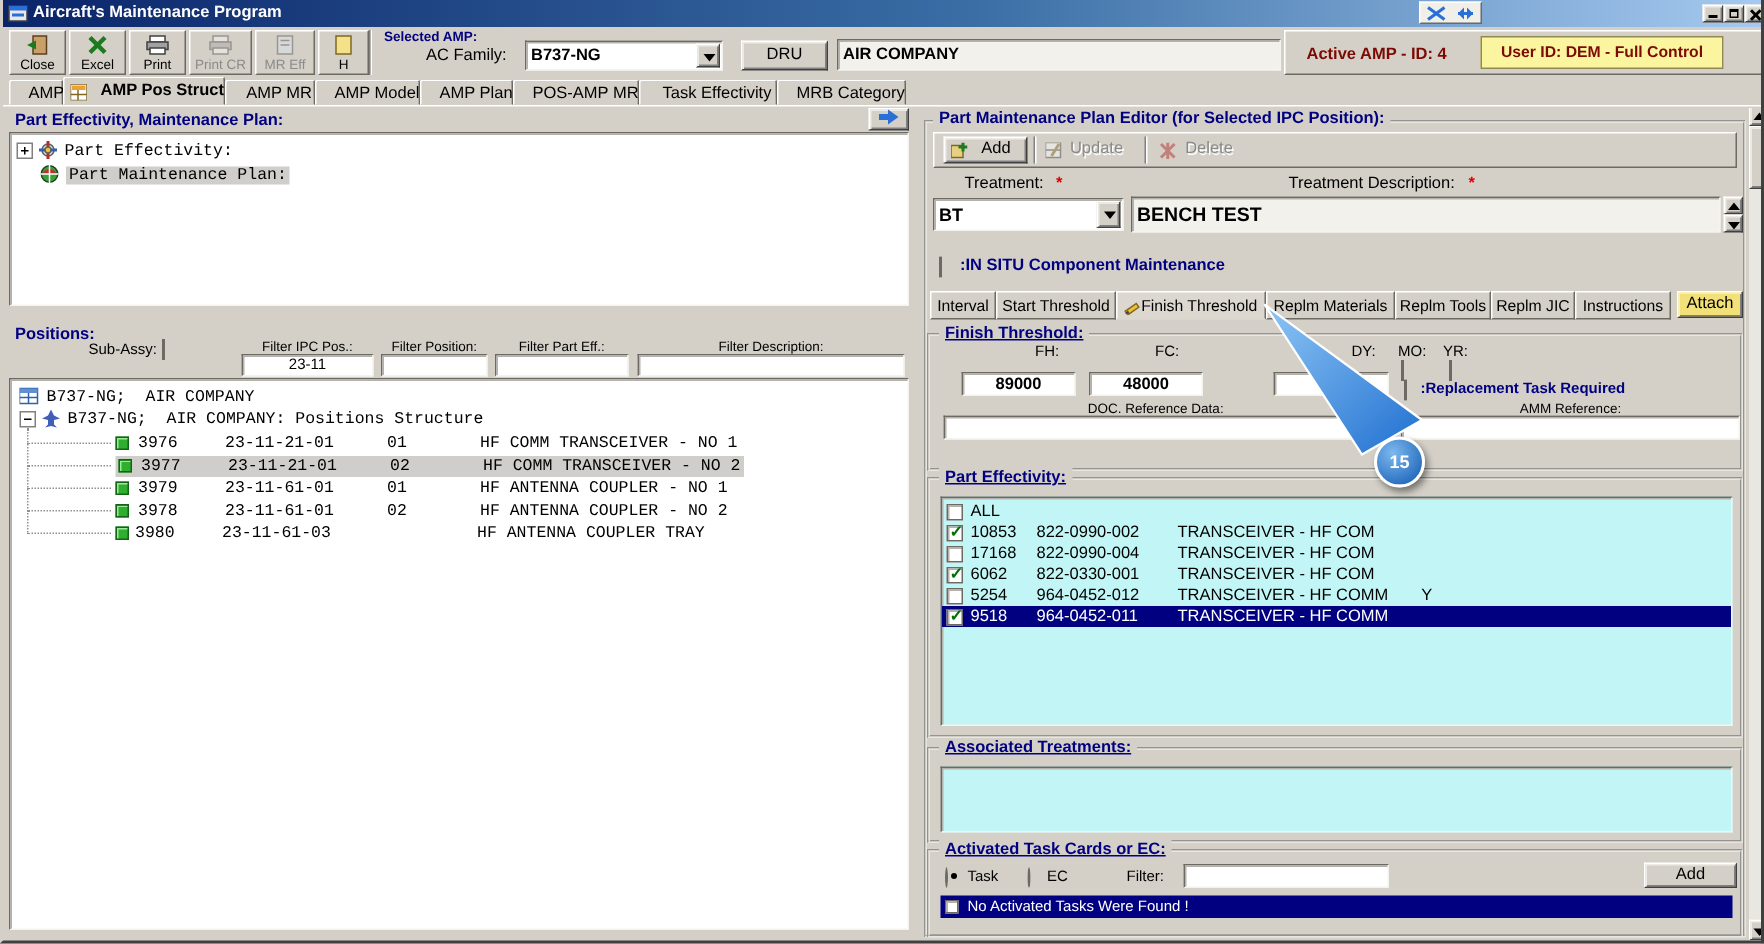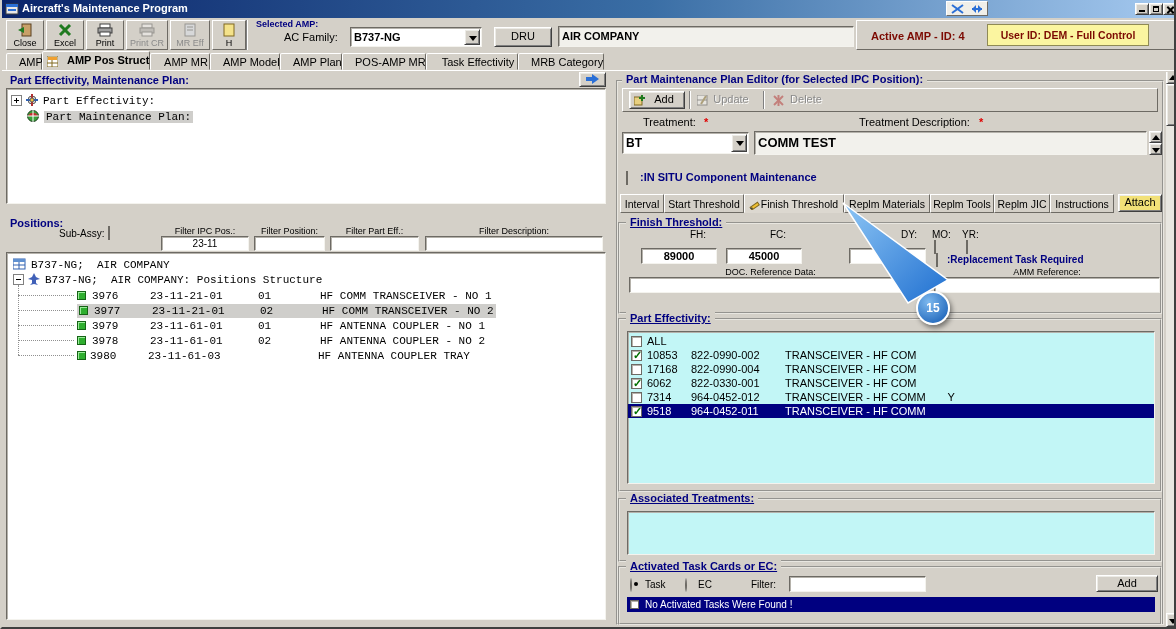--- a/index.html
+++ b/index.html
@@ -401,21 +401,21 @@
   <span class="abs" style="left:857px;top:116px">Treatment Description:</span>
   <span class="abs req" style="left:977px;top:116px">*</span>
 
   <div class="abs field" style="left:620px;top:132px;width:127px;height:22px;font-weight:bold;font-size:12px;line-height:18px">
     <span>BT</span>
     <div class="dd-btn raised2">
         <span class="tri-down"></span>
       </div>
   </div>
   <div class="abs field" style="left:752px;top:131px;width:393px;height:24px;background:#f2f1ec;font-weight:bold;font-size:13px;line-height:20px">
-    <span>COMM TEST</span>
+    <span>BENCH TEST</span>
   </div>
   <div class="abs raised2" style="left:1147px;top:131px;width:13px;height:12px">
       <span class="tri-up"></span>
     </div>
   <div class="abs raised2" style="left:1147px;top:143px;width:13px;height:12px">
       <span class="tri-down" style="left:2px;top:4px;border-left-width:4px;border-right-width:4px"></span>
     </div>
 
   
   <span class="abs cb" style="left:622px;top:172px"></span>
@@ -447,21 +447,21 @@
     <span class="abs lbl10" style="left:281px;top:5px">DY:</span>
     <span class="abs lbl10" style="left:312px;top:5px">MO:</span>
     <span class="abs lbl10" style="left:342px;top:5px">YR:</span>
     <span class="abs cb" style="left:314px;top:17px"></span>
     <span class="abs cb" style="left:344px;top:17px"></span>
 
     <div class="abs field" style="left:21px;top:24px;width:76px;height:16px;text-align:center;font-weight:bold;line-height:12px">
       <span>89000</span>
     </div>
     <div class="abs field" style="left:106px;top:24px;width:76px;height:16px;text-align:center;font-weight:bold;line-height:12px">
-      <span>45000</span>
+      <span>48000</span>
     </div>
     <div class="abs field" style="left:229px;top:24px;width:77px;height:16px"></div>
 
     <span class="abs cb" style="left:312px;top:30px"></span>
     <span class="abs navy-bold lbl10" style="left:327px;top:30px">:Replacement Task Required</span>
 
     <span class="abs lbl9" style="left:9px;top:43px;width:283px;text-align:center">DOC. Reference Data:</span>
     <div class="abs field" style="left:9px;top:53px;width:283px;height:16px"></div>
     <span class="abs lbl9" style="left:314px;top:43px;width:226px;text-align:center">AMM Reference:</span>
     <div class="abs field" style="left:314px;top:53px;width:226px;height:16px"></div>
@@ -491,21 +491,21 @@
       </div>
       <div class="pe-row">
         <span class="cb checked"></span>
         <span class="cid" style="margin-left:5px">6062</span>
         <span class="cpn">822-0330-001</span>
         <span>TRANSCEIVER - HF COM</span>
         <span class="cflag"></span>
       </div>
       <div class="pe-row">
         <span class="cb"></span>
-        <span class="cid" style="margin-left:5px">7314</span>
+        <span class="cid" style="margin-left:5px">5254</span>
         <span class="cpn">964-0452-012</span>
         <span>TRANSCEIVER - HF COMM</span>
         <span class="cflag">Y</span>
       </div>
       <div class="pe-row sel">
         <span class="cb checked"></span>
         <span class="cid" style="margin-left:5px">9518</span>
         <span class="cpn">964-0452-011</span>
         <span>TRANSCEIVER - HF COMM</span>
         <span class="cflag"></span>

